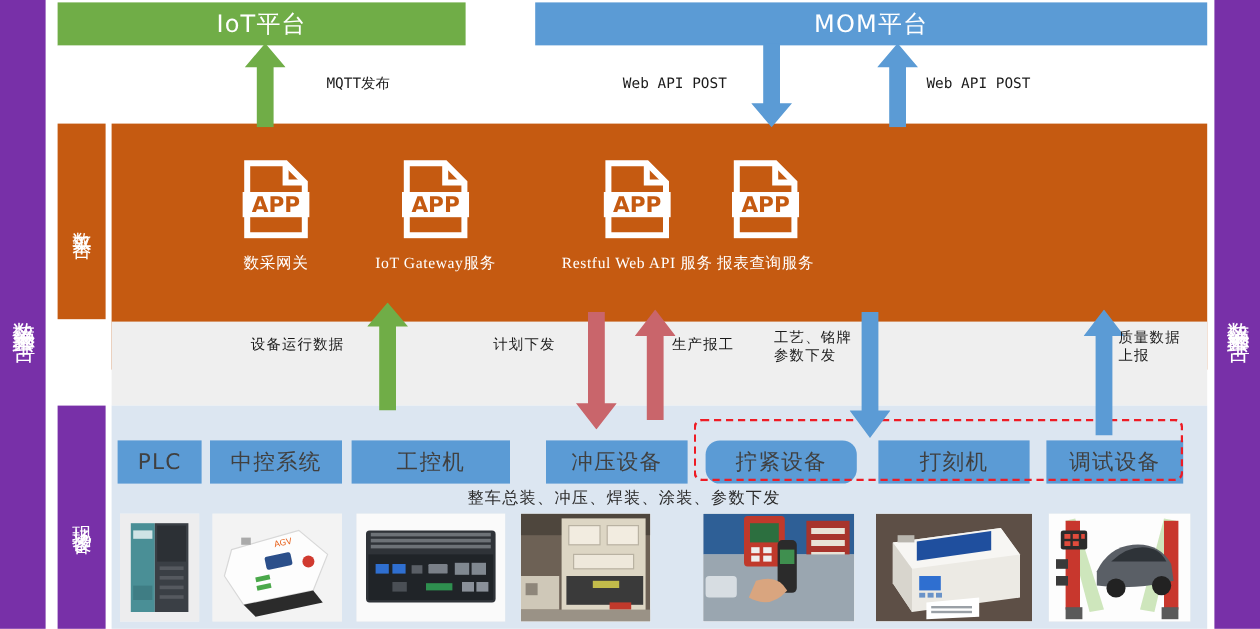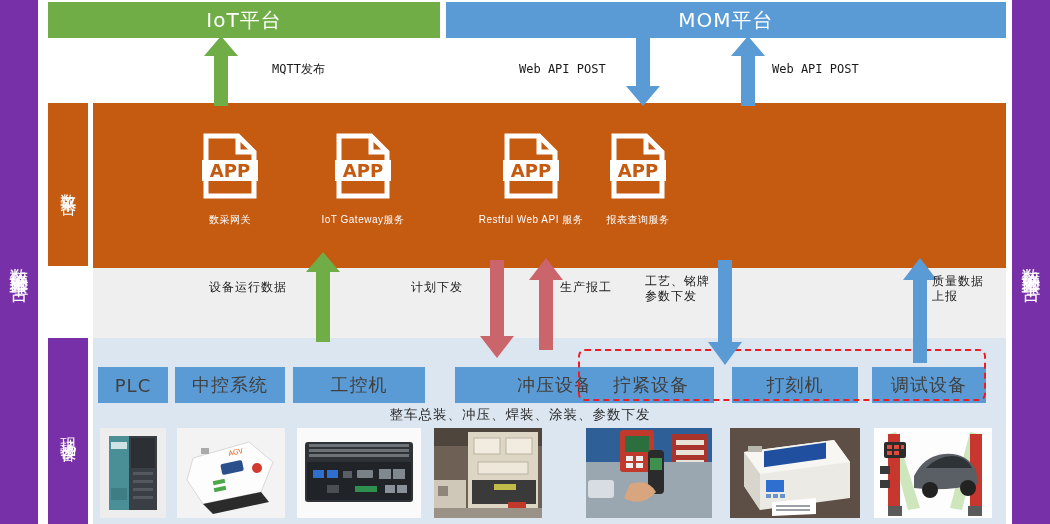--- a/index.html
+++ b/index.html
@@ -29,42 +29,42 @@
     font-family:"DejaVu Sans",sans-serif;
   }
 
   
   .topbar{
     position:absolute;top:2px;height:36px;
     display:flex;align-items:center;justify-content:center;
     color:#ffffff;font-size:20px;letter-spacing:1px;
     font-family:"DejaVu Sans",sans-serif;
   }
-  #iot-bar{left:48px;width:392px;background:#70AD47;}
+  #iot-bar{left:48px;width:340px;background:#70AD47;}
   #mom-bar{left:446px;width:560px;background:#5B9BD5;}
 
   
   .gap1{position:absolute;left:48px;top:38px;width:958px;height:64px;background:#ffffff;}
 
   
   #dap-label{
     position:absolute;left:48px;top:103px;width:40px;height:163px;
     background:#C55A11;color:#ffffff;
     display:flex;align-items:center;justify-content:center;
   }
   #dap-label .vtext{font-size:16px;letter-spacing:2px;}
   #dap-band{
     position:absolute;left:93px;top:103px;width:913px;height:205px;
     background:#C55A11;
   }
   .app-item{position:absolute;top:30px;width:150px;text-align:center;color:#ffffff;}
   .app-icon{display:block;margin:0 auto 6px auto;}
   .app-label{
-    font-size:10px;white-space:nowrap;letter-spacing:.5px;
-    font-family:Liberation Sans, sans-serif;
+    font-size:13px;white-space:nowrap;letter-spacing:.5px;
+    font-family:Liberation Serif, serif;
   }
 
   
   .gap2{position:absolute;left:93px;top:268px;width:913px;height:70px;background:#EFEFEF;}
 
   
   #field-label{
     position:absolute;left:48px;top:338px;width:40px;height:186px;
     background:#7830A8;color:#ffffff;
     display:flex;align-items:center;justify-content:center;
@@ -199,24 +199,24 @@
 
   <div class="dev-box" style="left:98px;width:70px;">
       <span>PLC</span>
     </div>
   <div class="dev-box" style="left:175px;width:110px;">
       <span>中控系统</span>
     </div>
   <div class="dev-box" style="left:293px;width:132px;">
       <span>工控机</span>
     </div>
-  <div class="dev-box" style="left:455px;width:118px;padding-left:41px;">
+  <div class="dev-box" style="left:455px;width:118px;">
       <span>冲压设备</span>
     </div>
-  <div class="dev-box" style="left:588px;width:126px;">
+  <div class="dev-box" style="left:588px;width:126px;border-radius:12px;">
       <span>拧紧设备</span>
     </div>
   <div class="dev-box" style="left:732px;width:126px;">
       <span>打刻机</span>
     </div>
   <div class="dev-box" style="left:872px;width:114px;">
       <span>调试设备</span>
     </div>
 
   <div id="group-dash"></div>

